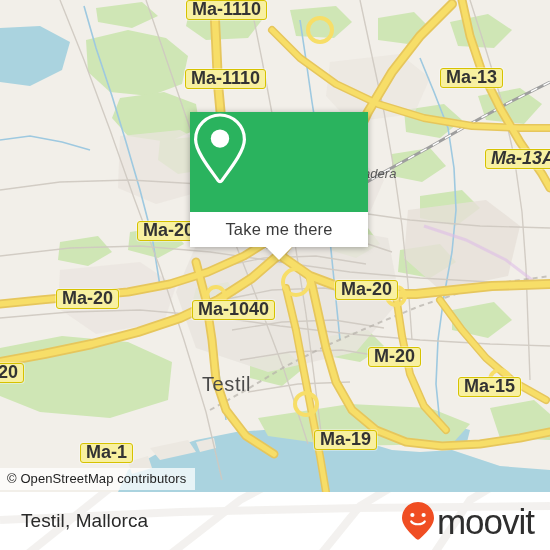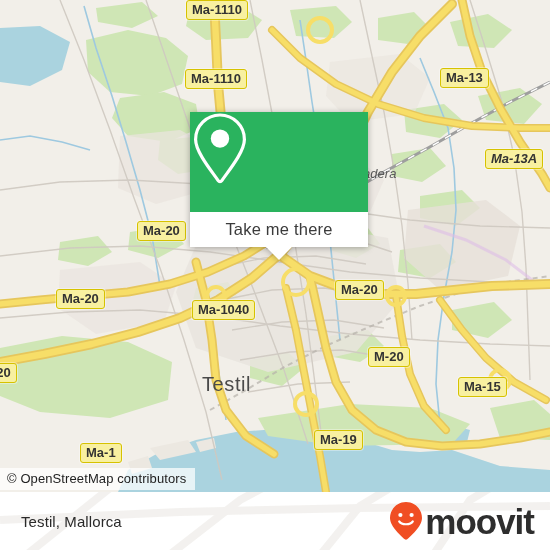--- a/index.html
+++ b/index.html
@@ -46,29 +46,29 @@
   }
 
   
   .footer{
     position:absolute;left:0;top:492px;width:550px;height:58px;
     background:#ffffff;overflow:hidden;
   }
   .footer-ghost{position:absolute;left:0;top:-492px;opacity:.40;}
   .footer-title{
     position:absolute;left:21px;top:50%;transform:translateY(-50%);
-    font-size:15px;color:#2a2a2a;letter-spacing:.1px;
+    font-size:19px;color:#2a2a2a;letter-spacing:.1px;
   }
   .brand{
     position:absolute;right:16px;top:50%;transform:translateY(-50%);
     display:flex;align-items:center;gap:2px;
   }
   .brand-word{
     font-size:35px;color:#2e2e2e;letter-spacing:-1.0px;
-    font-weight:700;line-height:1;
+    font-weight:400;line-height:1;
   }
 </style>
 </head>
 <body>
 
 <div id="root">
 
   <div class="map">
     <svg width="550" height="492" viewBox="0 0 550 492">
       <defs>
@@ -279,17 +279,17 @@
       </svg>
       <span class="brand-word">moovit</span>
     </div>
   </div>
 </div>
 
 <style>
   .shield{
     background:#f8f0a0;border:1.6px solid #d6c200;border-radius:3px;
     padding:1px 5px 2px 5px;
-    font-size:13px;font-weight:bold;color:#333333;
+    font-size:18px;font-weight:bold;color:#333333;
     line-height:15px;white-space:nowrap;
     box-shadow:0 0 0 1px rgba(255,255,255,.35);
   }
 </style>
 
 </body></html>

